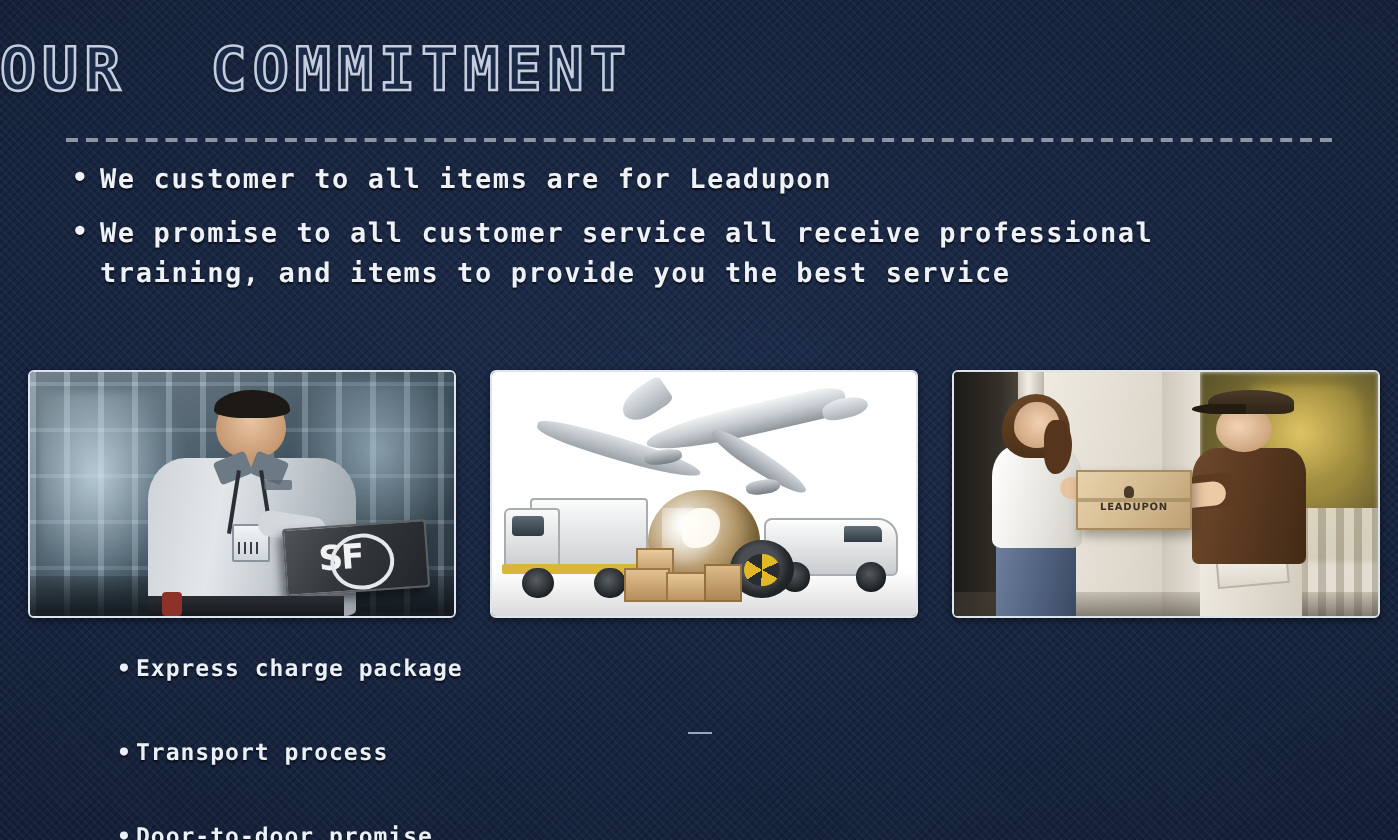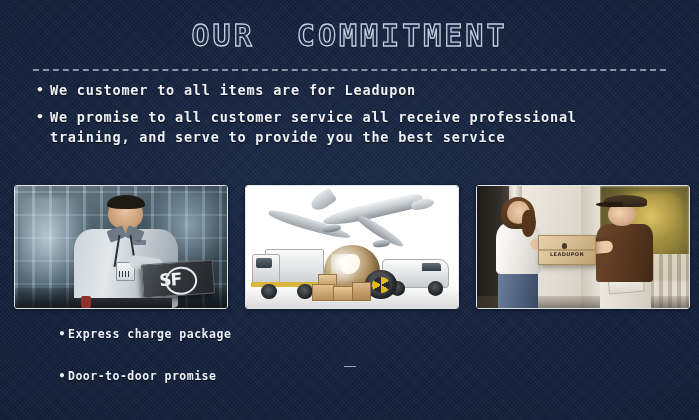--- a/index.html
+++ b/index.html
@@ -13,21 +13,20 @@
     background-color:#16233d;
     background-image:
       repeating-linear-gradient(45deg,rgba(255,255,255,.030) 0 1px,rgba(0,0,0,0) 1px 3px),
       repeating-linear-gradient(-45deg,rgba(0,0,0,.16) 0 1px,rgba(0,0,0,0) 1px 3px),
       radial-gradient(ellipse 120% 95% at 50% 45%,#1d2c4b 0%,#16233d 55%,#101a30 100%);
     overflow:hidden;
   }
   
   #title{
     position:absolute;left:0;top:18px;width:699px;
-    text-align:center;
     font-family:"DejaVu Sans Mono",monospace;
     font-size:30px;font-weight:bold;letter-spacing:3px;
     color:#1b2a47;
     -webkit-text-stroke:1.3px #c3cddd;
     text-shadow:0 1px 2px rgba(0,0,0,.55);
     white-space:pre;
     line-height:36px;
   }
   
   #divider{
@@ -288,21 +287,21 @@
   <div id="divider"></div>
 
   <div id="bullets">
     <div class="bullet">
       <span class="dot">•</span>
       <span class="btext">We customer to all items are for Leadupon</span>
     </div>
     <div class="bullet">
       <span class="dot">•</span>
       <span class="btext">We promise to all customer service all receive professional
-training, and serve to provide you the best service</span>
+training, and items to provide you the best service</span>
     </div>
   </div>
 
   <div id="photos">
 
     <div class="frame">
       <div class="inner">
         <div class="p1-sky"></div>
         <div class="p1-glass"></div>
         <div class="p1-glow"></div>
@@ -392,20 +391,23 @@
       </div>
     </div>
 
   </div>
 
   <div id="captions">
     <div class="caption">
       <span class="cdot">•</span><span>Express charge package</span>
     </div>
     <div class="caption">
+      <span class="cdot">•</span><span>Transport process</span>
+    </div>
+    <div class="caption">
       <span class="cdot">•</span><span>Door-to-door promise</span>
     </div>
   </div>
 
   <div id="tagline">
     <span class="tg"></span>
   </div>
 
 </div>
 

